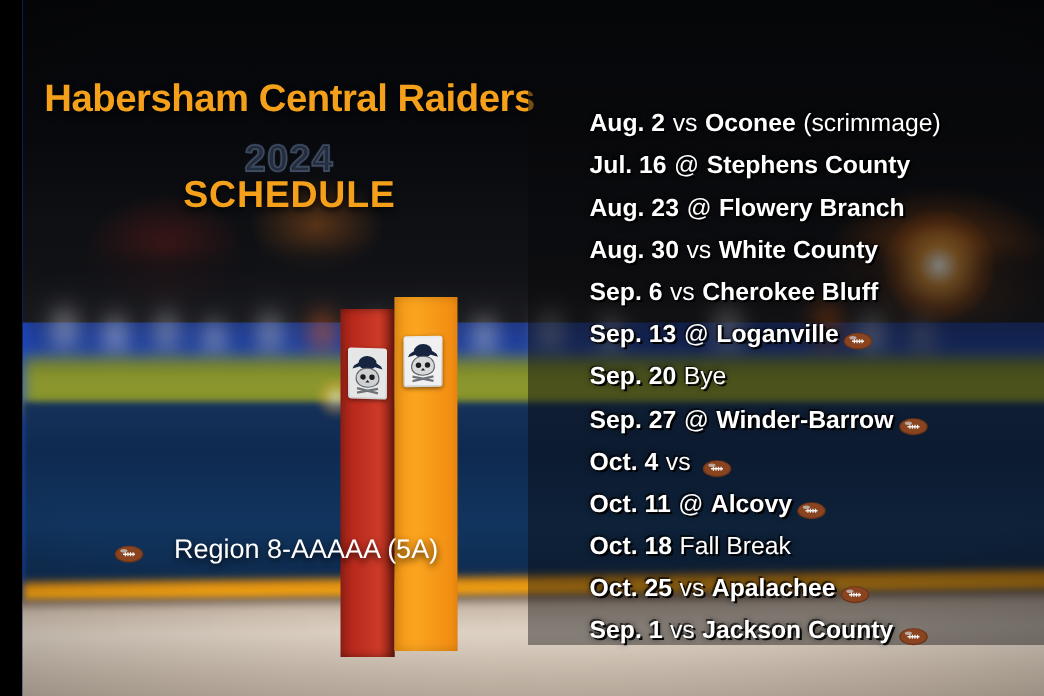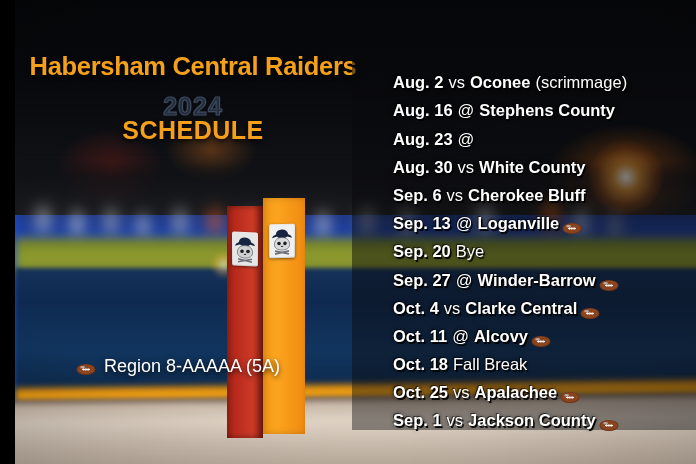--- a/index.html
+++ b/index.html
@@ -108,21 +108,21 @@
     -webkit-text-stroke:1.2px #3d4a60;
     text-shadow:0 0 2px rgba(70,90,120,.5);
   }
   .sched-word{
     position:absolute;left:0;top:116px;width:356px;text-align:center;
     font-size:25px;font-weight:bold;color:#f5a01a;letter-spacing:.5px;
     text-shadow:0 2px 5px rgba(0,0,0,.85);
   }
 
   .region{
-    position:absolute;left:58px;top:356px;display:flex;align-items:center;gap:8px;
+    position:absolute;left:58px;top:356px;display:flex;align-items:center;gap:20px;
     font-size:18px;color:#fff;text-shadow:0 2px 5px rgba(0,0,0,.85);white-space:nowrap;
   }
 
   
   .panel{
     position:absolute;left:337px;top:58px;width:359px;height:372px;
     background:linear-gradient(180deg, rgba(8,8,10,.55) 0%, rgba(8,8,10,.48) 55%, rgba(12,12,14,.42) 100%);
   }
   .sched-list{position:absolute;left:378px;top:64px;width:318px;}
   .row{
@@ -220,27 +220,28 @@
 
   <div class="panel"></div>
   <div class="sched-list" id="sched-list">
       <div class="row">
         <span class="d">Aug. 2</span>
         <span class="sep">vs</span>
         <span class="opp">Oconee</span>
         <span class="plain">(scrimmage)</span>
       </div>
       <div class="row">
-        <span class="d">Aug. 16</span>
+        <span class="d">Jul. 16</span>
         <span class="sep">@</span>
         <span class="opp">Stephens County</span>
       </div>
       <div class="row">
         <span class="d">Aug. 23</span>
         <span class="sep">@</span>
+        <span class="opp">Flowery Branch</span>
       </div>
       <div class="row">
         <span class="d">Aug. 30</span>
         <span class="sep">vs</span>
         <span class="opp">White County</span>
       </div>
       <div class="row">
         <span class="d">Sep. 6</span>
         <span class="sep">vs</span>
         <span class="opp">Cherokee Bluff</span>
@@ -269,21 +270,20 @@
             <ellipse cx="10" cy="6.5" rx="9.5" ry="5.6" fill="#6b3317"></ellipse>
             <ellipse cx="10" cy="6.3" rx="8.6" ry="4.9" fill="#8a4420"></ellipse>
             <ellipse cx="6.6" cy="4.2" rx="2.4" ry="1.2" fill="#c7c9cb" opacity=".75"></ellipse>
             <path d="M6 6.5 h8" stroke="#f2f2f0" stroke-width="1"></path>
             <path d="M7.6 5.2 v2.6 M9.3 5.2 v2.6 M11 5.2 v2.6 M12.7 5.2 v2.6" stroke="#f2f2f0" stroke-width=".8"></path>
           </svg></span>
       </div>
       <div class="row">
         <span class="d">Oct. 4</span>
         <span class="sep">vs</span>
-        <span class="opp">Clarke Central</span>
         <span class="fb"><svg width="20" height="13" viewBox="0 0 20 13" aria-hidden="true">
             <ellipse cx="10" cy="6.5" rx="9.5" ry="5.6" fill="#6b3317"></ellipse>
             <ellipse cx="10" cy="6.3" rx="8.6" ry="4.9" fill="#8a4420"></ellipse>
             <ellipse cx="6.6" cy="4.2" rx="2.4" ry="1.2" fill="#c7c9cb" opacity=".75"></ellipse>
             <path d="M6 6.5 h8" stroke="#f2f2f0" stroke-width="1"></path>
             <path d="M7.6 5.2 v2.6 M9.3 5.2 v2.6 M11 5.2 v2.6 M12.7 5.2 v2.6" stroke="#f2f2f0" stroke-width=".8"></path>
           </svg></span>
       </div>
       <div class="row">
         <span class="d">Oct. 11</span>

